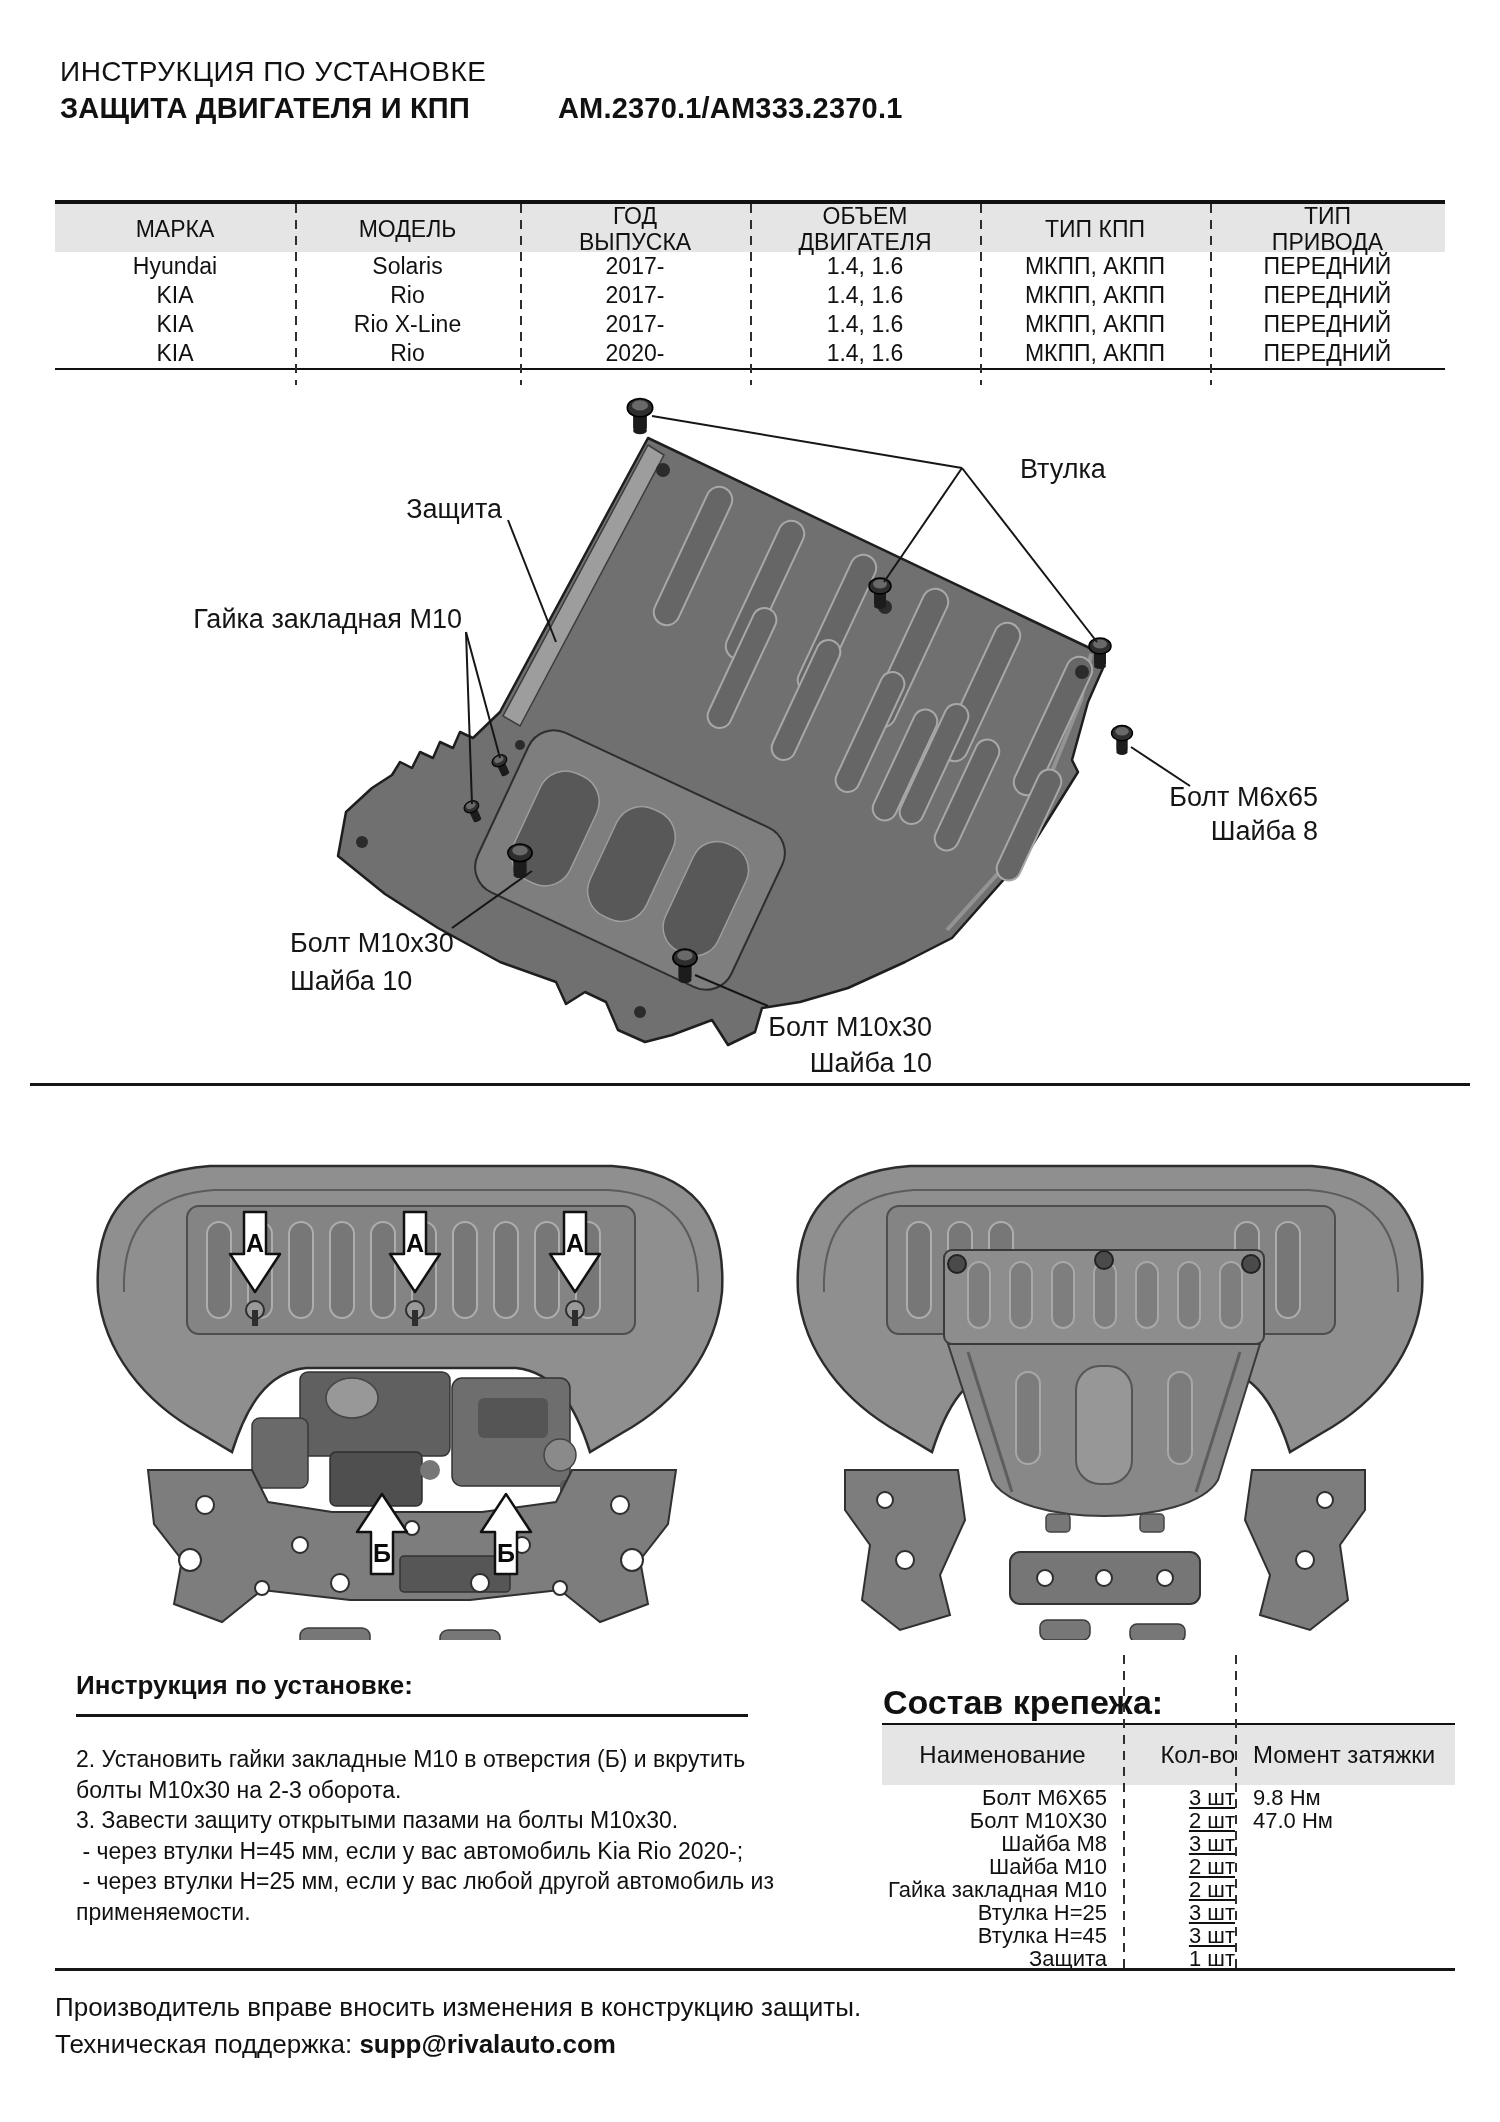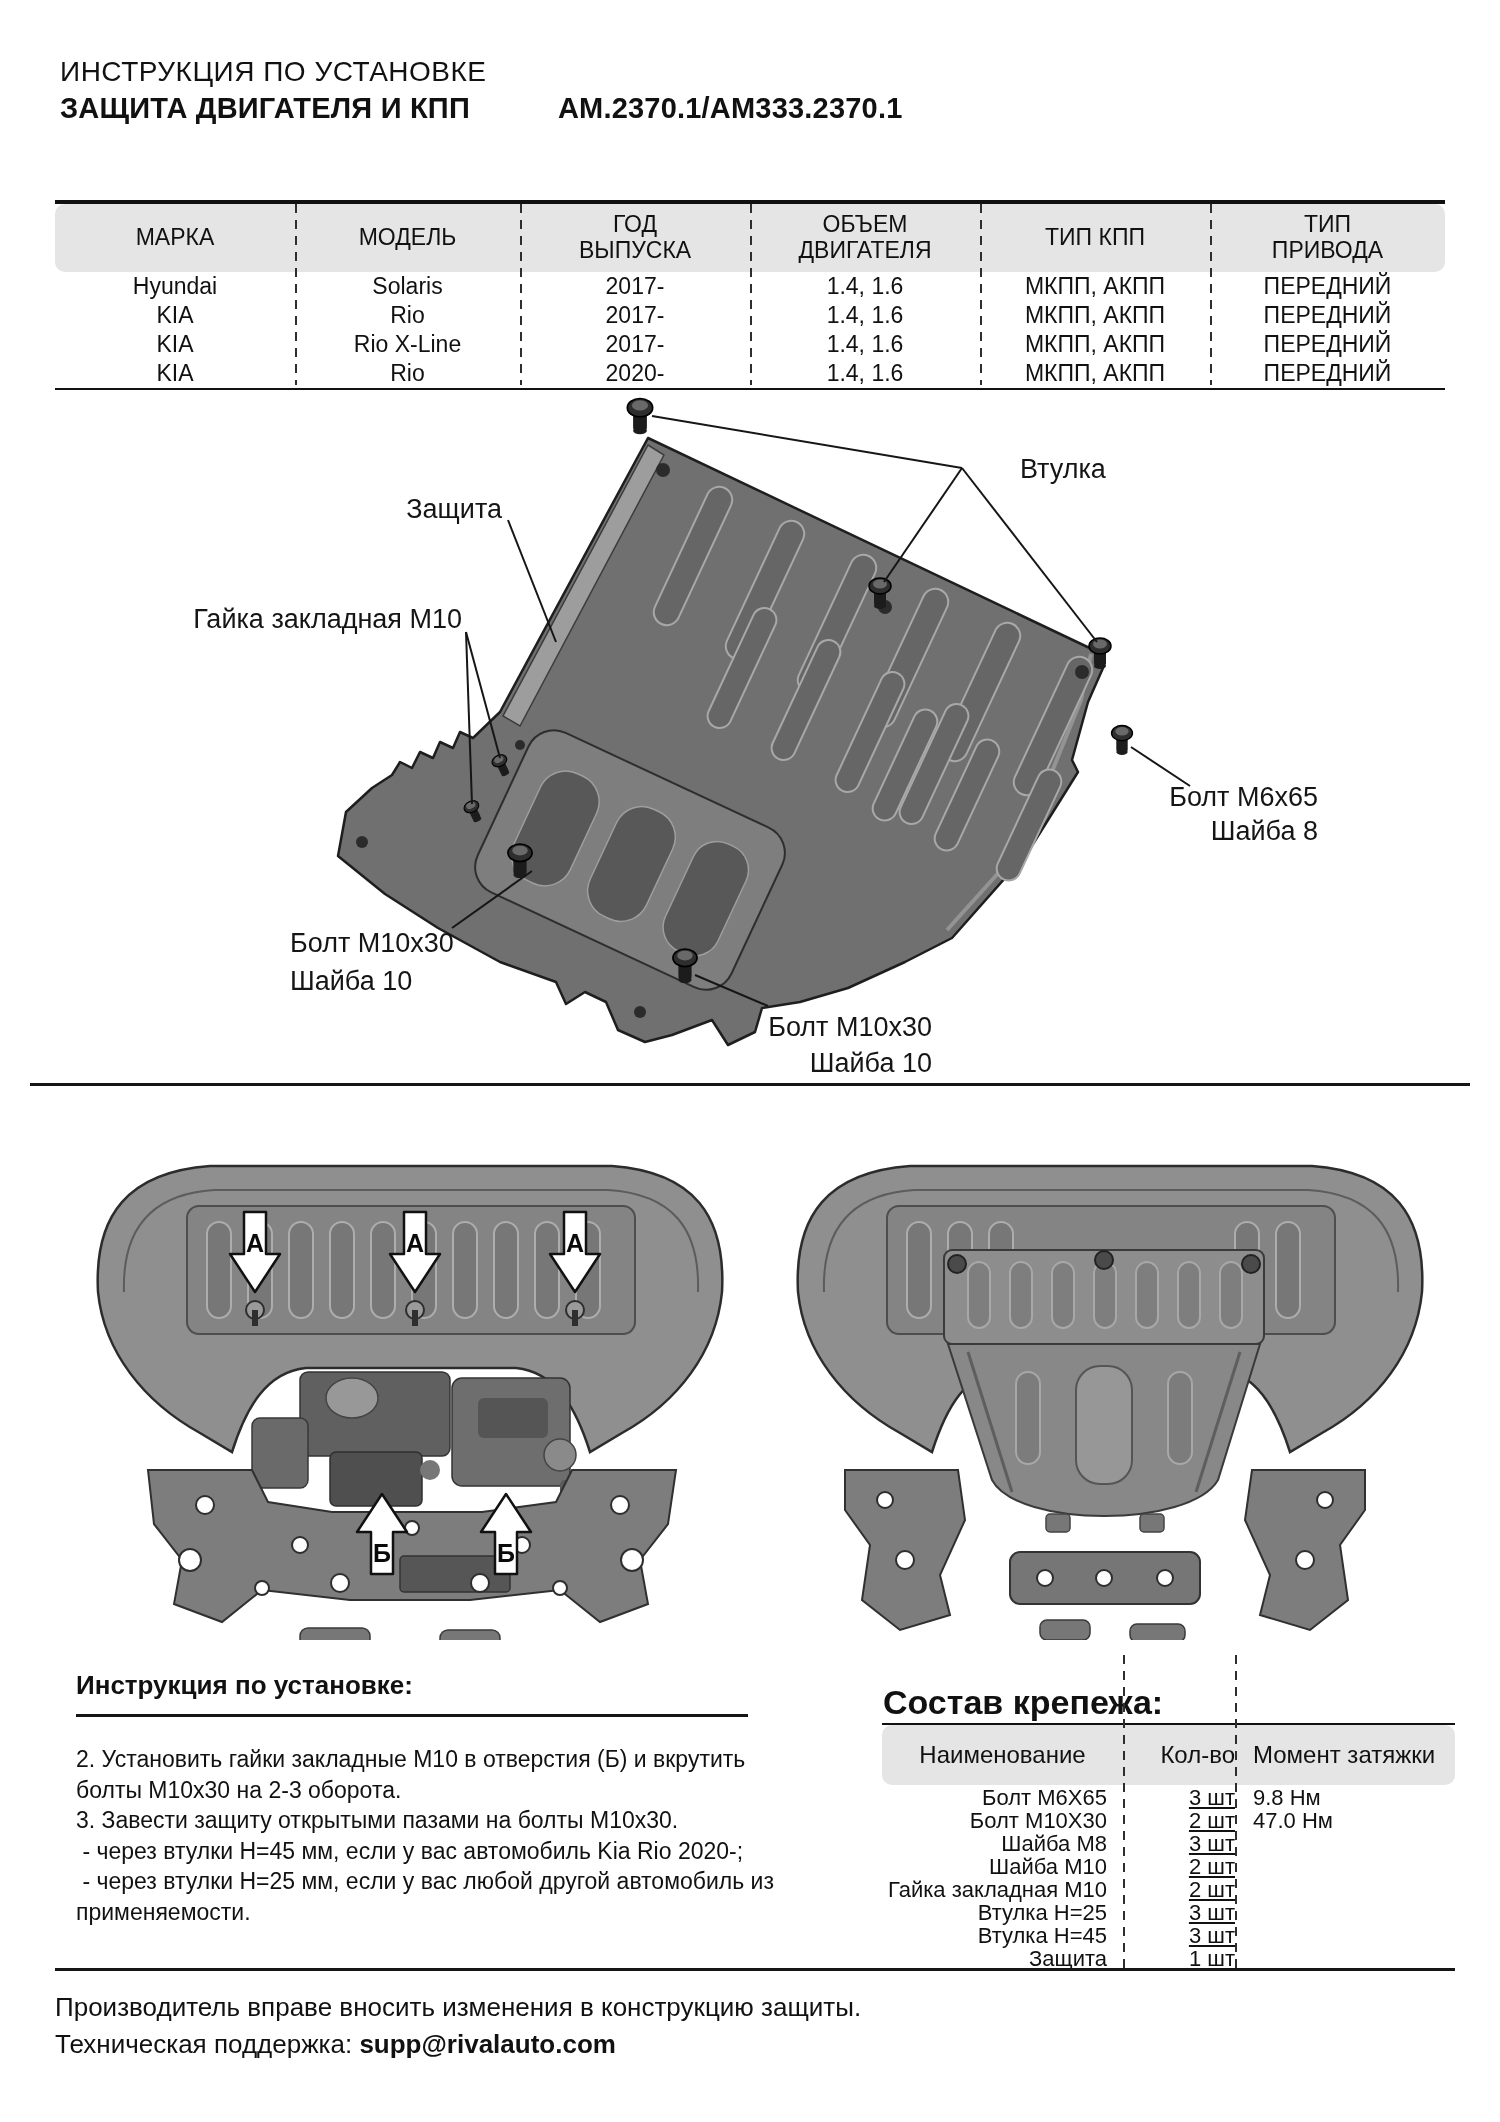--- a/index.html
+++ b/index.html
@@ -7,40 +7,40 @@
   body { width:1500px; height:2122px; position:relative; font-family:"Liberation Sans", sans-serif; color:#111; overflow:hidden; }
   .abs { position:absolute; }
 
   
   .title1 { left:60px; top:56px; font-size:28px; letter-spacing:.5px; }
   .title2 { left:60px; top:92px; font-size:29px; font-weight:bold; letter-spacing:.2px; }
   .title2 .pn { display:inline-block; margin-left:88px; }
 
   
   .vtable { left:55px; top:200px; width:1390px; border-top:4px solid #111; border-bottom:2px solid #111; }
-  .vtable .hdr { display:grid; grid-template-columns:240px 225px 230px 230px 230px 235px; background:#e5e5e5; height:68px; align-items:center; text-align:center; font-size:23px; line-height:1.12;border-radius:10px; }
+  .vtable .hdr { display:grid; grid-template-columns:240px 225px 230px 230px 230px 235px; background:#e5e5e5; height:48px; align-items:center; text-align:center; font-size:23px; line-height:1.12; }
   .vtable .hdr span { display:inline-block; }
   .vtable .row { display:grid; grid-template-columns:240px 225px 230px 230px 230px 235px; height:29px; align-items:center; text-align:center; font-size:23px; }
   .w110 { max-width:112px; } .w150 { max-width:152px; }
   .vdash { position:absolute; width:2px; background-image:repeating-linear-gradient(#2e2e2e 0 9px, transparent 9px 16px); }
 
   
   .divider { left:30px; top:1083px; width:1440px; height:3px; background:#161616; }
   .botline { left:55px; top:1968px; width:1400px; height:3px; background:#161616; }
 
   
   .ins-head { left:76px; top:1670px; font-size:26px; font-weight:bold; }
   .ins-rule { left:76px; top:1714px; width:672px; height:3px; background:#161616; }
   .ins-list { left:76px; top:1744px; width:706px; font-size:23px; line-height:1.33; }
   .ins-list div { white-space:pre-wrap; }
 
   
   .hw-head { left:883px; top:1683px; font-size:34px; font-weight:bold; }
   .hwtable { left:882px; top:1723px; width:573px; border-top:2px solid #111; }
-  .hwtable .hdr { display:grid; grid-template-columns:241px 112px 220px; background:#e5e5e5; height:60px; align-items:center; font-size:24px;border-radius:10px; }
+  .hwtable .hdr { display:grid; grid-template-columns:241px 112px 220px; background:#e5e5e5; height:60px; align-items:center; font-size:24px; }
   .hwtable .hdr .c1 { text-align:center; }
   .hwtable .hdr .c2 { text-align:right; }
   .hwtable .hdr .c3 { padding-left:18px; }
   .hwtable .row { display:grid; grid-template-columns:241px 112px 220px; height:23px; align-items:center; font-size:22px; }
   .hwtable .row .c1 { text-align:right; padding-right:16px; }
   .hwtable .row .c2 { text-align:right;text-decoration:underline; }
   .hwtable .row .c3 { padding-left:18px; }
 
   
   .foot1 { left:55px; top:1992px; font-size:26px; }

